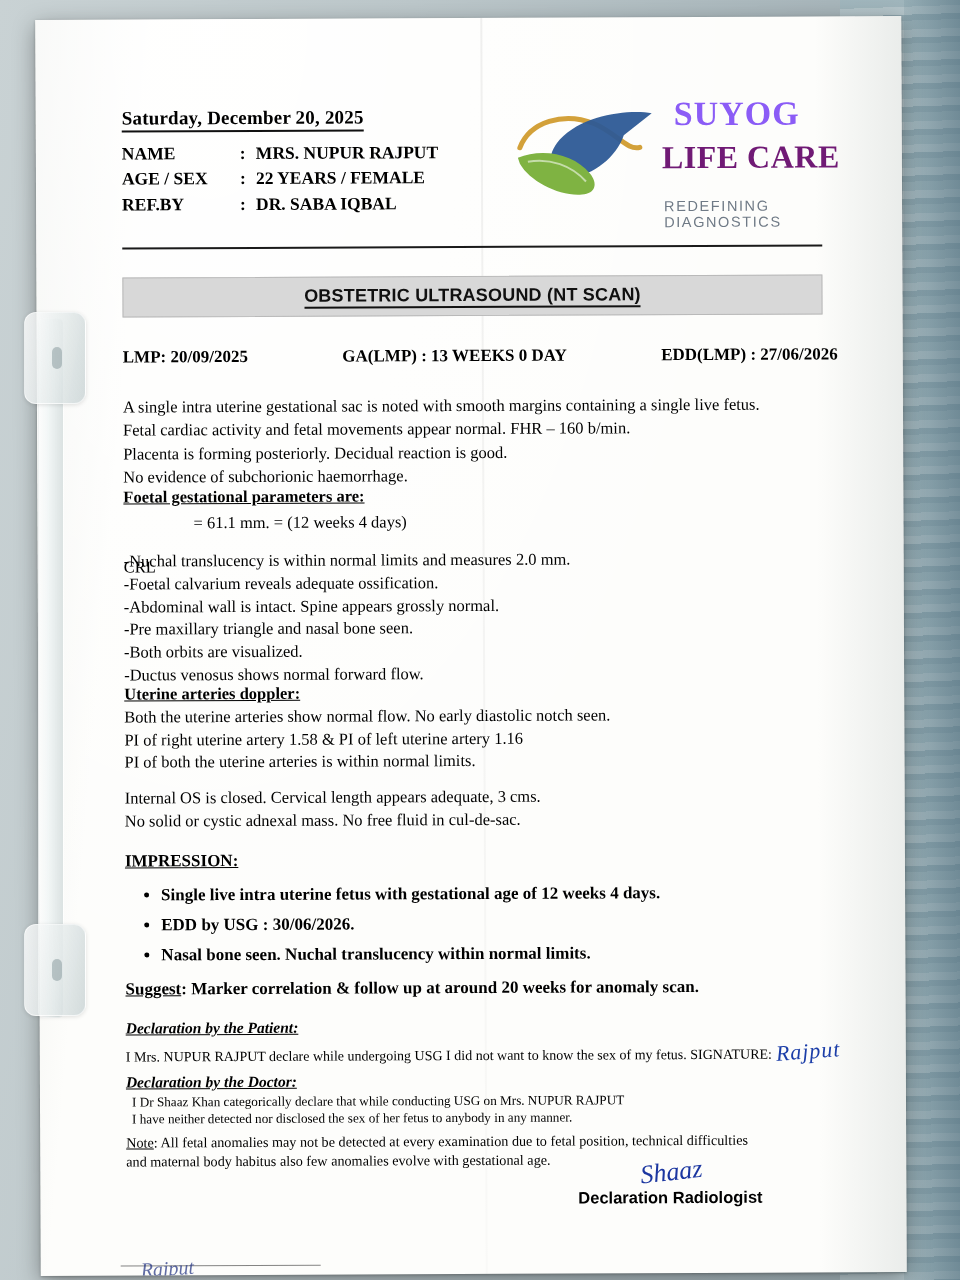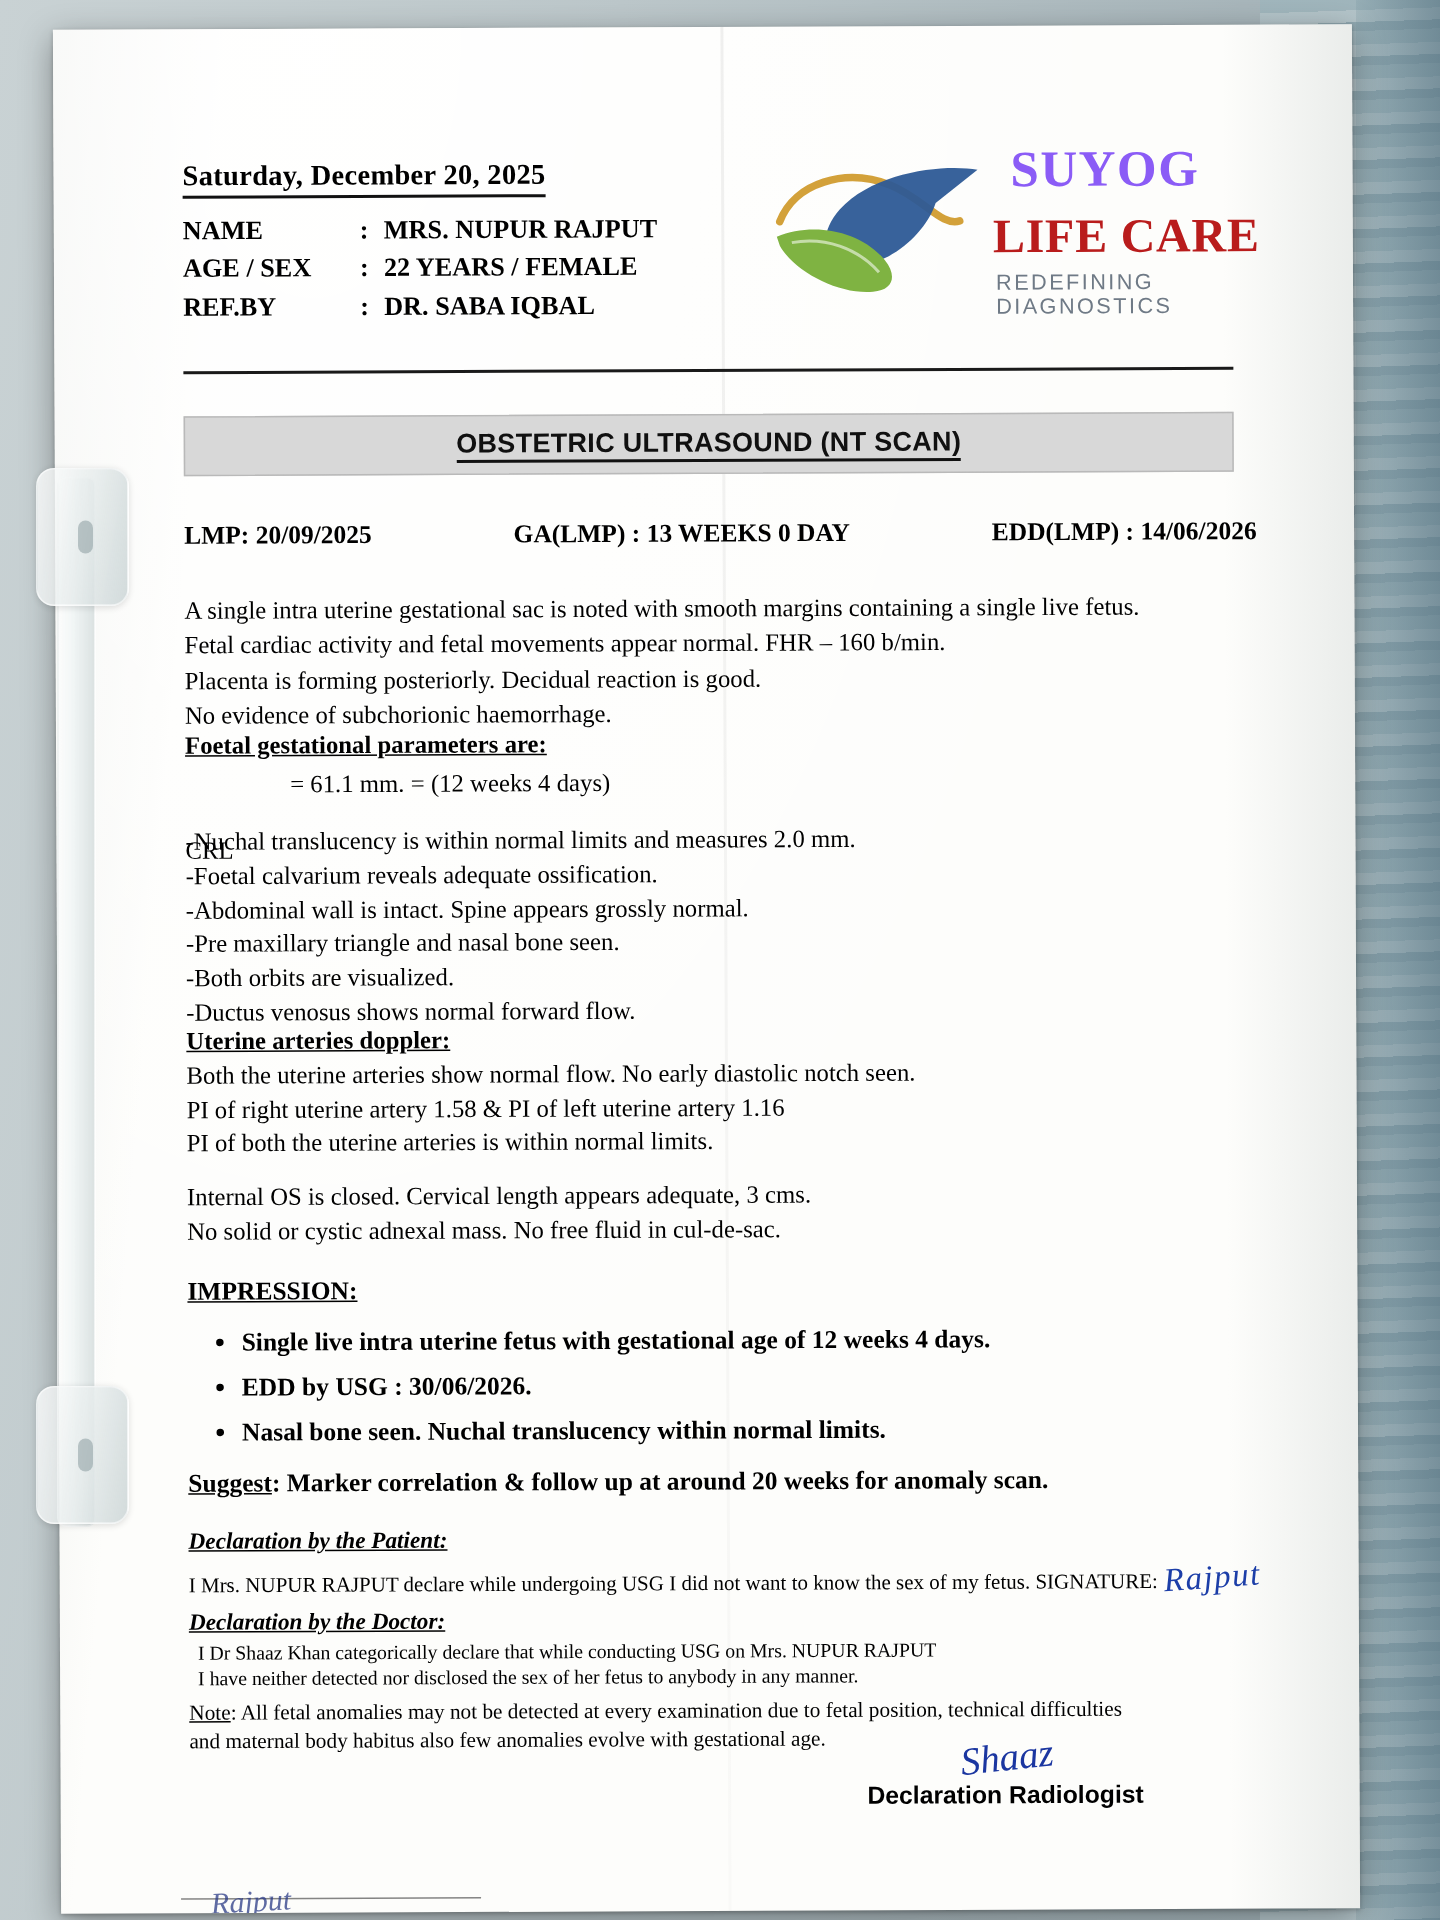--- a/index.html
+++ b/index.html
@@ -117,24 +117,24 @@
   #logo { position: absolute; right: 40px; top: 78px; width: 350px; height: 130px; }
   #logo .swoosh { position: absolute; left: 0; top: 6px; width: 150px; height: 100px; }
   #logo .brand {
     position: absolute; left: 162px; top: 2px;
     font-family: "Liberation Serif", serif;
     font-weight: bold; font-size: 34px; letter-spacing: 1px; color: #8b5cf6;
     line-height: .98;
   }
   #logo .brand2 {
     position: absolute; left: 150px; top: 44px;
-    font-weight: bold; font-size: 32px; letter-spacing: .5px; color: #b91c1c;
+    font-weight: bold; font-size: 32px; letter-spacing: .5px; color: #701a75;
   }
   #logo .tag {
-    position: absolute; left: 152px; top: 86px;
+    position: absolute; left: 152px; top: 103px;
     font-family: "Liberation Sans", sans-serif;
     font-size: 14.5px; letter-spacing: 1.6px; color: #6f7a86;
   }
 
   .hr-main {
     position: absolute; left: 86px; top: 228px; width: 700px; height: 0;
     border-top: 2px solid #1a1a1a;
   }
 
   .title-bar {
@@ -257,21 +257,21 @@
 
   <div class="hr-main"></div>
 
   <div class="title-bar">
     <span>OBSTETRIC ULTRASOUND (NT SCAN)</span>
   </div>
 
   <div class="lmp-row">
     <span>LMP: 20/09/2025</span>
     <span>GA(LMP) : 13 WEEKS 0 DAY</span>
-    <span>EDD(LMP) : 14/06/2026</span>
+    <span>EDD(LMP) : 27/06/2026</span>
   </div>
 
   <div class="body-text" style="top:376px;">
     <div>A single intra uterine gestational sac is noted with smooth margins containing a single live fetus.</div>
     <div>Fetal cardiac activity and fetal movements appear normal. FHR – 160 b/min.</div>
     <div>Placenta is forming posteriorly. Decidual reaction is good.</div>
     <div>No evidence of subchorionic haemorrhage.</div>
   </div>
 
   <div class="body-text" style="top:466px;">

